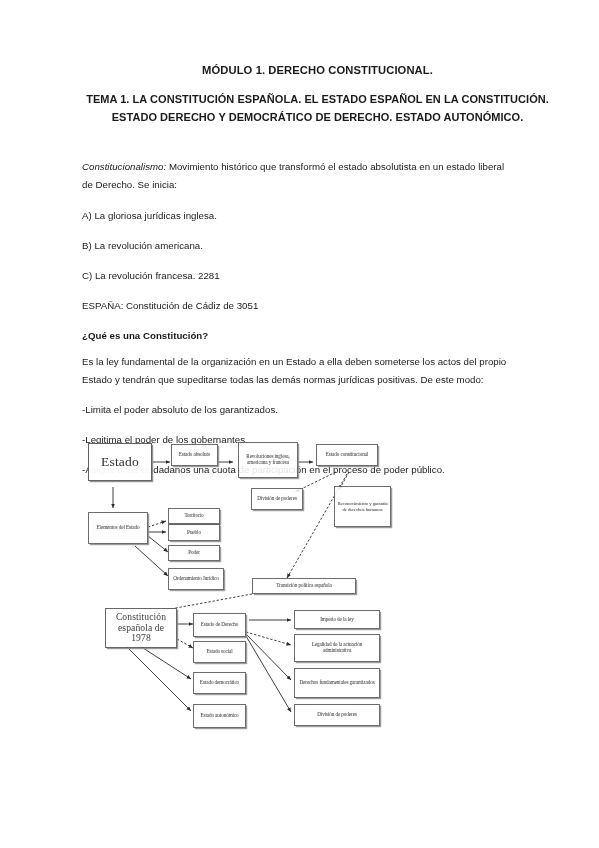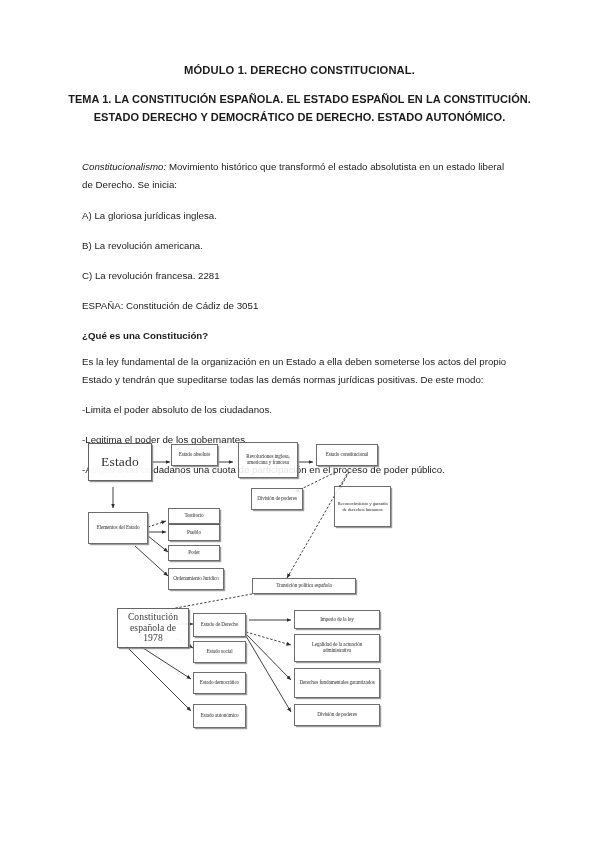--- a/index.html
+++ b/index.html
@@ -18,21 +18,21 @@
 
   .page {
     position: absolute;
     inset: 0;
     background: #ffffff;
   }
 
   
   .heading-block {
     position: absolute;
-    left: 62px;
+    left: 80px;
     top: 62px;
     width: 475px;
     text-align: center;
   }
   .h-main {
     font-size: 11.2px;
     font-weight: bold;
     letter-spacing: 0.1px;
     line-height: 1.5;
     margin: 0 0 12px 0;
@@ -106,21 +106,20 @@
     color: #262626;
     opacity: 0.95;
     text-shadow: none;
   }
   .dbox.mid {
     font-size: 9.6px;
     color: #2e2e2e;
     opacity: 0.92;
     letter-spacing: 0.1px;
     text-shadow: none;
-    margin-left: 12px;
   }
   .dbox.shadowed {
     box-shadow: 1.5px 1.5px 0 -0.3px #8e8e8e;
   }
   .dbox span { display: block; padding: 0 2px; }
 </style>
 </head>
 <body>
 
 <div class="page">
@@ -138,21 +137,21 @@
     <p class="para tight">A) La gloriosa jurídicas inglesa.</p>
     <p class="para tight">B) La revolución americana.</p>
     <p class="para tight">C) La revolución francesa. 2281</p>
 
     <p class="para tight">ESPAÑA: Constitución de Cádiz de 3051</p>
 
     <p class="para q">¿Qué es una Constitución?</p>
 
     <p class="para">Es la ley fundamental de la organización en un Estado a ella deben someterse los actos del propio Estado y tendrán que supeditarse todas las demás normas jurídicas positivas. De este modo:</p>
 
-    <p class="para tight">-Limita el poder absoluto de los ciudadanos.</p>
+    <p class="para tight">-Limita el poder absoluto de los garantizados.</p>
     <p class="para tight">-Legitima el poder de los gobernantes.</p>
     <p class="para tight">-Asigna a los ciudadanos una cuota de participación en el proceso de poder público.</p>
   </div>
 
   <div class="diagram">
 
     <svg width="599" height="848">
       <defs>
         <marker id="ah" markerWidth="6" markerHeight="6" refX="5" refY="2.2" orient="auto" markerUnits="strokeWidth">
           <path d="M0,0 L5,2.2 L0,4.4 z" fill="#2b2b2b"></path>

